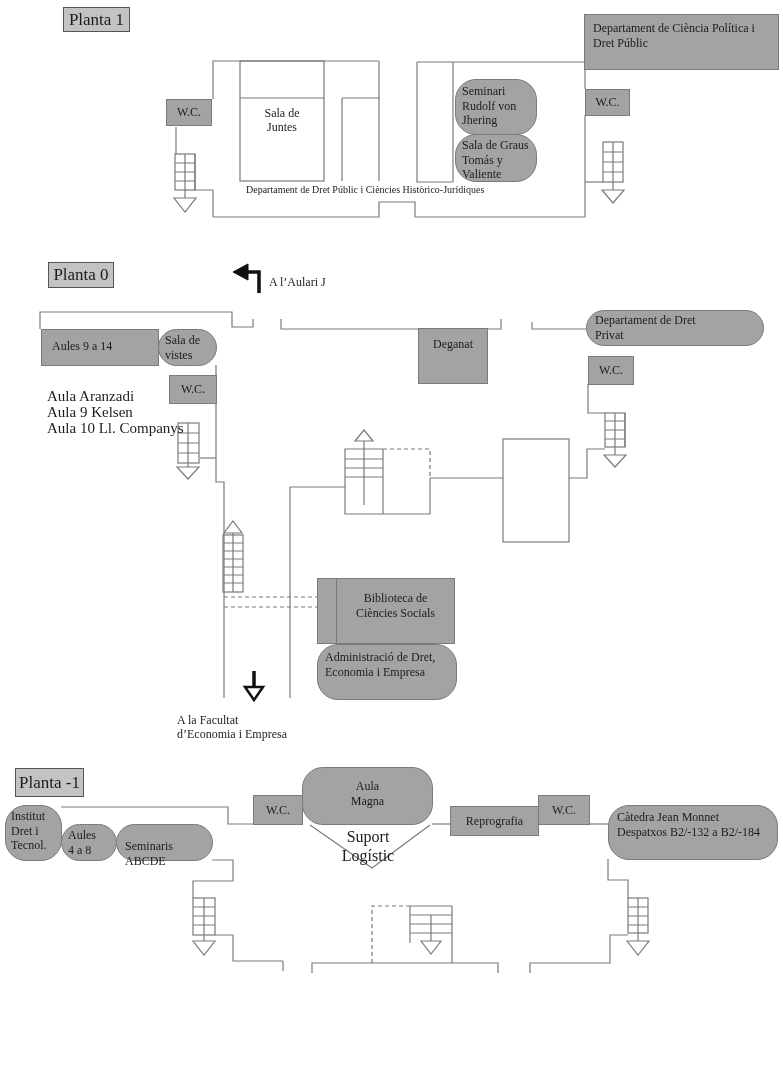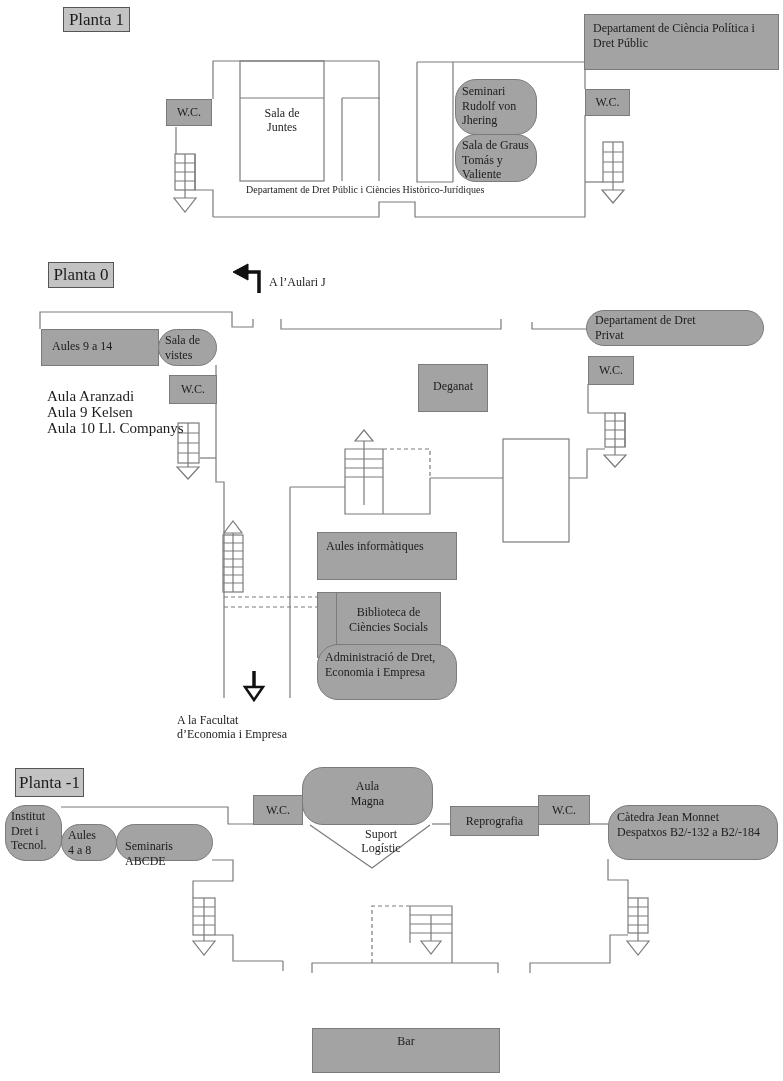--- a/index.html
+++ b/index.html
@@ -161,30 +161,29 @@
   <div class="room pre" style="left:158px;top:329px;width:59px;height:37px;padding:3px 6px;">Sala de
 vistes</div>
 
   <div class="room ctr" style="left:169px;top:375px;width:48px;height:29px;line-height:27px;">W.C.</div>
 
   <div class="txt pre" style="left:47px;top:389px;font-size:15px;line-height:1.05;">Aula Aranzadi
 Aula 9 Kelsen
 Aula 10 Ll. Companys</div>
 
 
-  <div class="room ctr" style="left:418px;top:328px;width:70px;height:48px;padding-top:14px;margin-top:36px;">Deganat</div>
+  <div class="room ctr" style="left:418px;top:328px;width:70px;height:56px;padding-top:8px;">Deganat</div>
 
   <div class="room pre" style="left:586px;top:310px;width:178px;height:36px;padding:2px 8px;">Departament de Dret
 Privat</div>
 
   <div class="room ctr" style="left:588px;top:356px;width:46px;height:29px;line-height:27px;">W.C.</div>
 
-  <div class="room" style="left:317px;top:532px;width:140px;height:48px;padding:6px 8px;">Aules informàtiques</div>
-
-  <div class="room" style="left:317px;top:592px;width:124px;height:66px;">
+
+  <div class="room" style="left:317px;top:578px;width:138px;height:66px;">
     <div class="bib-divider"></div>
     <div class="bib-text pre">Biblioteca de
 Ciències Socials</div>
   </div>
 
   <div class="room pre" style="left:317px;top:644px;width:140px;height:56px;padding:5px 7px;">Administració de Dret,
 Economia i Empresa</div>
 
   <div class="txt pre" style="left:177px;top:713px;">A la Facultat
 d’Economia i Empresa</div>
@@ -199,25 +198,24 @@
 4 a 8</div>
 
   <div class="room pre" style="left:116px;top:824px;width:97px;height:37px;padding:14px 8px;">Seminaris
 ABCDE</div>
 
   <div class="room ctr" style="left:253px;top:795px;width:50px;height:30px;line-height:28px;">W.C.</div>
 
   <div class="room ctr pre" style="left:302px;top:767px;width:131px;height:58px;padding-top:11px;">Aula
 Magna</div>
 
-  <div class="txt ctr pre" style="left:347px;top:827px;width:68px;font-size:12px;">Suport
+  <div class="txt ctr pre" style="left:334px;top:827px;width:68px;font-size:16px;">Suport
 Logístic</div>
 
   <div class="room ctr" style="left:450px;top:795px;width:89px;height:30px;line-height:28px;margin-top:11px;">Reprografia</div>
 
   <div class="room ctr" style="left:538px;top:795px;width:52px;height:30px;line-height:28px;">W.C.</div>
 
   <div class="room pre" style="left:608px;top:805px;width:170px;height:55px;padding:4px 8px;">Càtedra Jean Monnet
 Despatxos B2/-132 a B2/-184</div>
 
-  <div class="room ctr" style="left:312px;top:1028px;width:188px;height:45px;padding-top:5px;">Bar</div>
 
 </div>
 
 </body></html>

